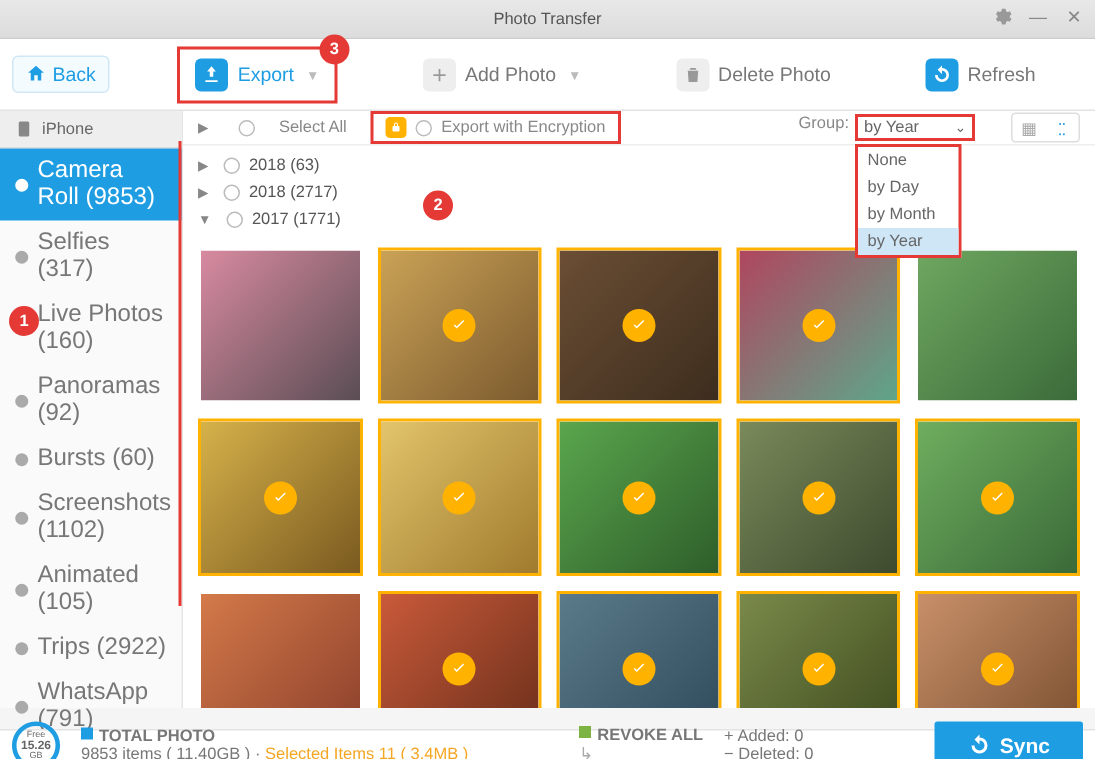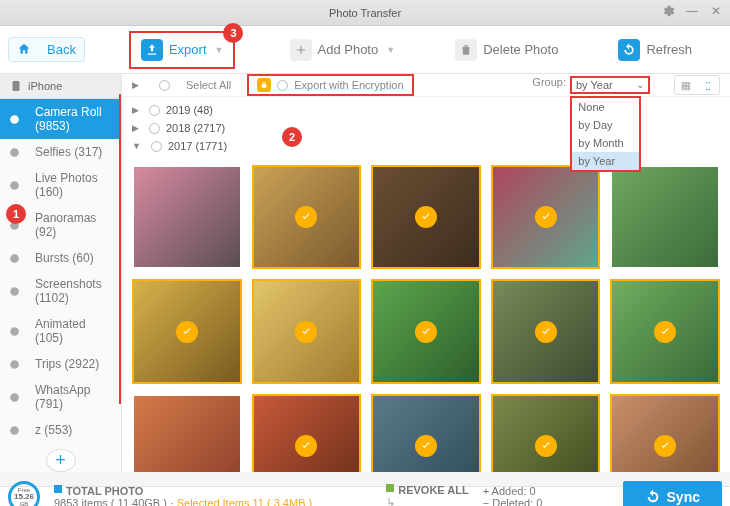--- a/index.html
+++ b/index.html
@@ -4,21 +4,21 @@
 <style>
 * { margin: 0; padding: 0; box-sizing: border-box; font-family: -apple-system, "Segoe UI", Arial, sans-serif; }
 body { width: 730px; height: 506px; background: #f5f5f5; overflow: hidden; position: relative; }
 
 .titlebar { height: 26px; background: linear-gradient(#e8e8e8,#dcdcdc); display:flex; align-items:center; justify-content:center; position:relative; font-size:11px; color:#555; border-bottom:1px solid #ccc;}
 .titlebar .winbtns { position:absolute; right:6px; top:3px; display:flex; gap:8px; }
 .titlebar .winbtns span { width:16px; height:16px; display:flex; align-items:center; justify-content:center; color:#888; font-size:12px; }
 .winbtns .gear svg{width:14px;height:14px;fill:#999}
 
 .topbar { height:48px; background:#fff; border-bottom:1px solid #e3e3e3; display:flex; align-items:center; padding:0 8px; gap:20px;}
-.back-btn { display:flex; align-items:flex-start; gap:16px; color:#1e9de3; font-size:13px; padding:4px 8px; border:1px solid #d0e8f5; border-radius:4px; background:#f4fbff;}
+.back-btn { display:flex; align-items:flex-start; gap:4px; color:#1e9de3; font-size:13px; padding:4px 8px; border:1px solid #d0e8f5; border-radius:4px; background:#f4fbff;}
 .back-btn svg{width:14px;height:14px;fill:#1e9de3}
 
 .tb-btn { display:flex; align-items:center; gap:6px; font-size:13px; color:#777; padding:4px 6px;}
 .tb-btn.export{ color:#1e9de3; border:2px solid #e53935; padding:6px 10px; position:relative;}
 .tb-btn .ticon{width:22px;height:22px;border-radius:4px;background:#eee;display:flex;align-items:center;justify-content:center}
 .tb-btn.export .ticon{background:#1e9de3}
 .tb-btn.refresh .ticon{background:#1e9de3}
 .ticon svg{width:14px;height:14px;fill:#999}
 .tb-btn.export .ticon svg,.tb-btn.refresh .ticon svg{fill:#fff}
 .tb-btn .caret{font-size:9px;color:#bbb;margin-left:2px}
@@ -26,21 +26,21 @@
 .badge{position:absolute;width:20px;height:20px;border-radius:50%;background:#e53935;color:#fff;font-size:11px;font-weight:bold;display:flex;align-items:center;justify-content:center}
 .badge.b3{top:-10px;right:-10px}
 .badge.b1{top:130px;left:6px}
 .badge.b2{top:30px;left:160px}
 
 .main{display:flex;height:calc(100% - 26px - 48px - 34px);}
 
 .sidebar{width:122px;background:#fafafa;border-right:1px solid #e5e5e5;position:relative;display:flex;flex-direction:column}
 .device-row{display:flex;align-items:center;gap:6px;padding:6px 10px;font-size:11px;color:#666;background:#eee;border-bottom:1px solid #ddd}
 .device-row svg{width:12px;height:12px;fill:#888}
-.sb-item{display:flex;align-items:center;gap:14px;padding:6px 8px;font-size:12px;color:#777}
+.sb-item{display:flex;align-items:center;gap:4px;padding:6px 8px;font-size:16px;color:#777}
 .sb-item.active{background:#1e9de3;color:#fff}
 .sb-item svg{width:13px;height:13px;fill:#aaa;flex-shrink:0}
 .sb-item.active svg{fill:#fff}
 .redline{position:absolute;top:20px;right:0;width:2px;height:310px;background:#e53935}
 .add-circle{width:30px;height:30px;border-radius:50%;border:1px solid #ddd;background:#fff;color:#1e9de3;font-size:18px;display:flex;align-items:center;justify-content:center;margin:6px auto}
 
 .content{flex:1;background:#fff;display:flex;flex-direction:column;overflow:hidden}
 .filterbar{height:30px;border-bottom:1px solid #eee;display:flex;align-items:center;padding:0 10px;gap:16px;font-size:11px;color:#888;position:relative}
 .chk{width:11px;height:11px;border:1px solid #bbb;border-radius:50%;display:inline-block}
 .enc-box{border:2px solid #e53935;padding:2px 8px;display:flex;align-items:center;gap:6px}
@@ -240,21 +240,21 @@
         <span>▦</span>
         <span class="active">⁚⁚</span>
       </div>
     </div>
 
     <div class="years" id="years">
       <span class="badge b2">2</span>
     <div class="year-row">
           <span class="tri">▶</span>
           <span class="chk"></span>
-          <span>2019 (48)</span>
+          <span>2018 (63)</span>
         </div>
         <div class="year-row">
           <span class="tri">▶</span>
           <span class="chk"></span>
           <span>2018 (2717)</span>
         </div>
         <div class="year-row">
           <span class="tri">▼</span>
           <span class="chk"></span>
           <span>2017 (1771)</span>

